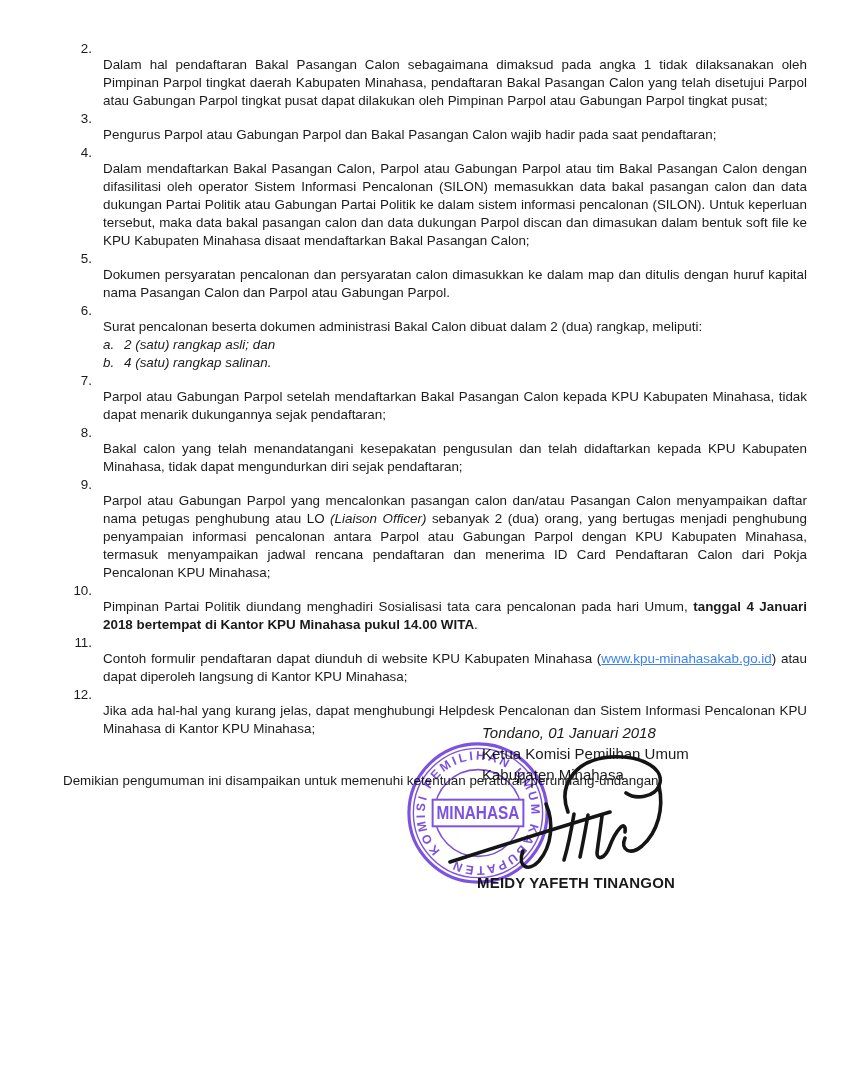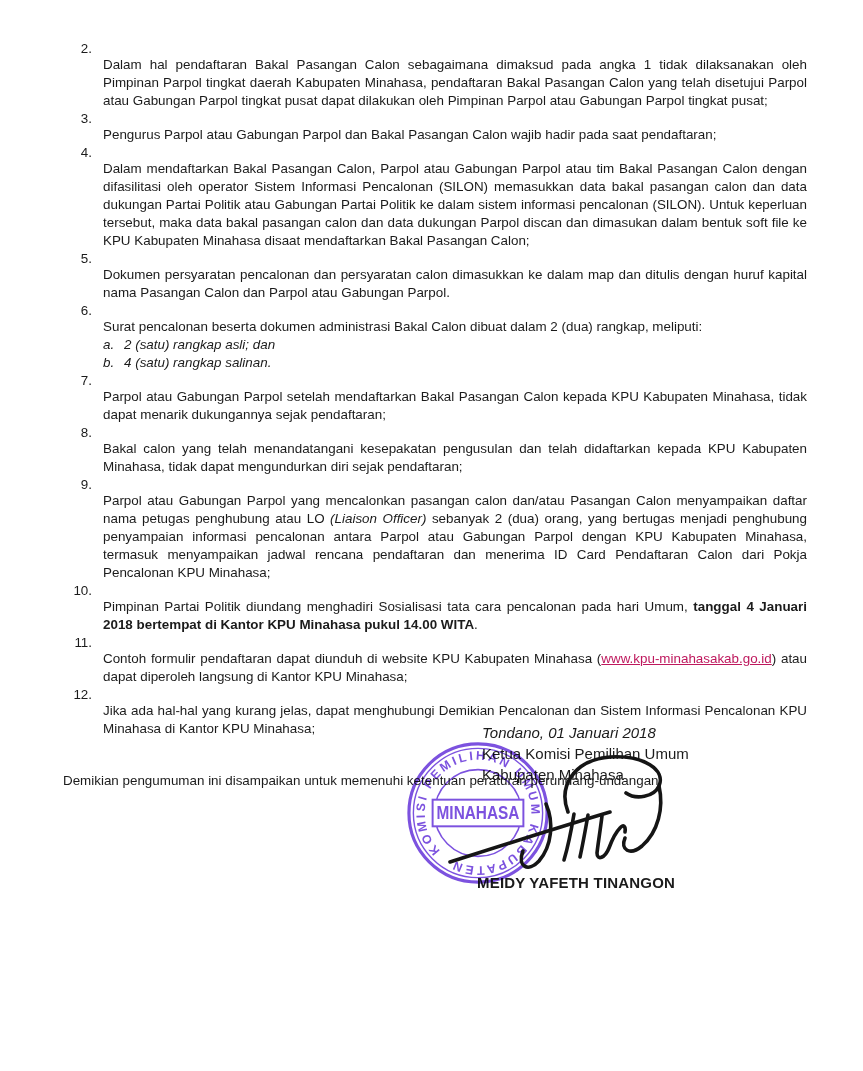--- a/index.html
+++ b/index.html
@@ -5,21 +5,21 @@
   html,body{margin:0;padding:0;background:#ffffff;}
   .page{position:relative;width:863px;height:1071px;background:#ffffff;
         font-family:"Liberation Sans",sans-serif;color:#1b1b1b;overflow:hidden;}
   .content{position:absolute;left:63px;top:40px;width:744px;}
   .li{display:grid;grid-template-columns:29px 704px;column-gap:11px;
       font-size:13.4px;line-height:18px;}
   .num{text-align:right;white-space:nowrap;}
   .txt{text-align:justify;margin-top:16px;}
   .b{font-weight:bold;}
   .i{font-style:italic;}
-  .lnk{color:#be185d;text-decoration:underline;cursor:pointer;}
+  .lnk{color:#3b82f6;text-decoration:underline;cursor:pointer;}
   .sub{display:grid;grid-template-columns:17px 1fr;column-gap:4px;
        font-style:italic;text-align:left;}
   .closing{margin-top:34px;font-size:13.4px;line-height:18px;text-align:justify;}
   .sig-text{position:absolute;left:482px;top:722px;font-size:15px;line-height:21px;
             font-weight:normal;z-index:1;}
   .place-date{font-style:italic;}
   .sig-name{position:absolute;left:477px;top:874px;font-size:15px;font-weight:bold;
             letter-spacing:.2px;z-index:1;}
   .stamp{position:absolute;left:404px;top:739px;width:148px;height:148px;
          mix-blend-mode:multiply;z-index:2;}
@@ -77,21 +77,21 @@
         <div class="li">
           <span class="num">10.</span>
           <div class="txt"><span>Pimpinan Partai Politik diundang menghadiri Sosialisasi tata cara pencalonan pada hari Umum, </span><span class="b">tanggal 4 Januari 2018 bertempat di Kantor KPU Minahasa pukul 14.00 WITA</span><span>.</span></div>
         </div>
         <div class="li">
           <span class="num">11.</span>
           <div class="txt"><span>Contoh formulir pendaftaran dapat diunduh di website KPU Kabupaten Minahasa (</span><a href="#" class="lnk">www.kpu-minahasakab.go.id</a><span>) atau dapat diperoleh langsung di Kantor KPU Minahasa;</span></div>
         </div>
         <div class="li">
           <span class="num">12.</span>
-          <div class="txt"><span>Jika ada hal-hal yang kurang jelas, dapat menghubungi Demikian Pencalonan dan Sistem Informasi Pencalonan KPU Minahasa di Kantor KPU Minahasa;</span></div>
+          <div class="txt"><span>Jika ada hal-hal yang kurang jelas, dapat menghubungi Helpdesk Pencalonan dan Sistem Informasi Pencalonan KPU Minahasa di Kantor KPU Minahasa;</span></div>
         </div>
       </div>
     <p class="closing">Demikian pengumuman ini disampaikan untuk memenuhi ketentuan peraturan perundang-undangan.</p>
   </div>
 
   <div class="sig-text">
     <div class="place-date">Tondano, 01 Januari 2018</div>
     <div>Ketua Komisi Pemilihan Umum</div>
     <div>Kabupaten Minahasa</div>
   </div>

